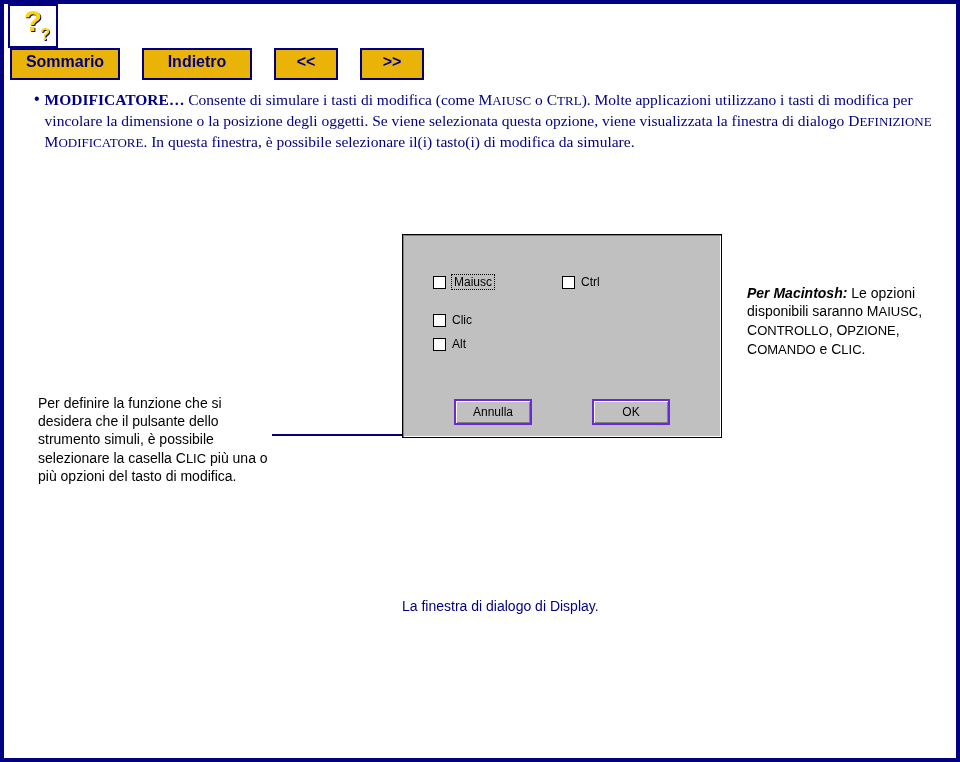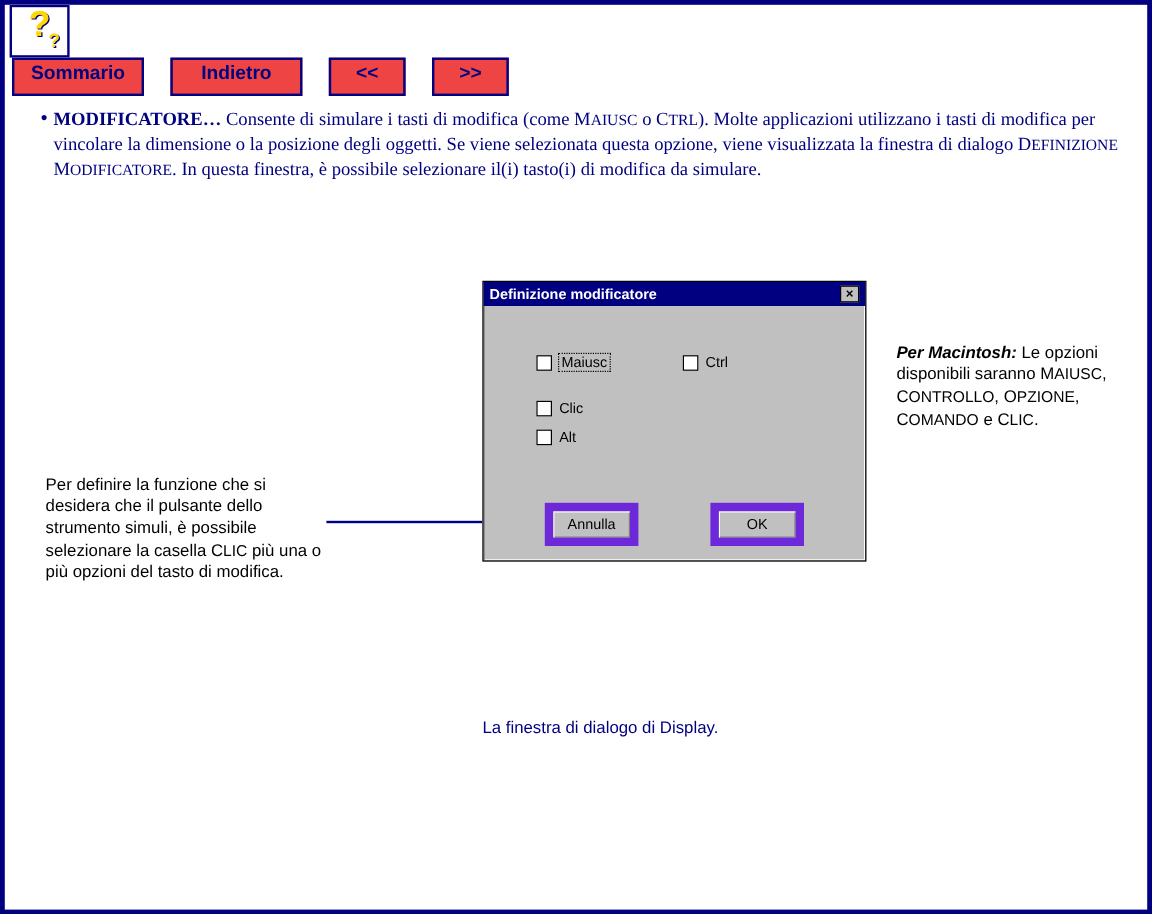--- a/index.html
+++ b/index.html
@@ -58,21 +58,21 @@
   .navrow {
     position: absolute;
     top: 44px; left: 4px; right: 4px;
     height: 32px;
     display: flex;
     gap: 22px;
     padding-left: 2px;
   }
   .navbtn {
     border: 2px solid #000080;
-    background: #ef4444;
+    background: #eab308;
     color: #000080;
     font-weight: bold;
     font-size: 16px;
     padding: 3px 0;
     min-width: 110px;
     text-align: center;
     cursor: pointer;
     font-family: Arial, sans-serif;
   }
   .navbtn.small { min-width: 64px; }
@@ -140,37 +140,37 @@
   }
   .dlg-close {
     width: 16px; height: 14px;
     background: #c0c0c0;
     border: 1px solid #000;
     color: #000;
     font-size: 11px; font-weight: bold;
     text-align: center; line-height: 12px;
     cursor: pointer;
   }
-  .dlg-body { padding: 40px 30px 16px 44px; }
+  .dlg-body { padding: 40px 30px 16px 30px; }
   .cb-row { display: flex; margin-bottom: 24px; }
   .cb { display: flex; align-items: center; gap: 6px; flex: 1; }
   .cb .box {
     width: 13px; height: 13px;
     background: #fff; border: 1px solid #000;
     display: inline-block;
   }
   .dotted { outline: 1px dotted #000; padding: 0 2px; }
   .dlg-buttons {
     display: flex; justify-content: center; gap: 60px;
     padding: 8px 0 12px 0;
   }
   .dlg-btn {
     min-width: 78px;
     background: #c0c0c0;
-    border: 7px solid #6d28d9;
+    border: 2px solid #6d28d9;
     box-shadow: 1px 1px 0 #fff inset, -1px -1px 0 #808080 inset;
     padding: 4px 8px;
     text-align: center;
     font-size: 12px;
     cursor: pointer;
   }
   .caption {
     position: absolute;
     bottom: 0; left: 368px;
     font-size: 14px;
@@ -207,24 +207,20 @@
     <div class="leftnote">
       <span>Per definire la funzione che si desidera che il pulsante dello strumento simuli, è possibile selezionare la casella </span><span><span>C</span><span class="smallcap">LIC</span></span><span> più una o più opzioni del tasto di modifica.</span>
     </div>
     <div class="leader"></div>
 
     <div class="rightnote">
       <span class="emph">Per Macintosh:</span><span> Le opzioni disponibili saranno </span><span><span>M</span><span class="smallcap">AIUSC</span></span><span>, </span><span><span>C</span><span class="smallcap">ONTROLLO</span></span><span>, </span><span><span>O</span><span class="smallcap">PZIONE</span></span><span>, </span><span><span>C</span><span class="smallcap">OMANDO</span></span><span> e </span><span><span>C</span><span class="smallcap">LIC</span></span><span>.</span>
     </div>
 
     <div class="dialog">
-      <div class="dlg-title">
-        <span>Definizione modificatore</span>
-        <span class="dlg-close">×</span>
-      </div>
       <div class="dlg-body">
         <div class="cb-row">
           <label class="cb">
             <span class="box"></span>
             <span class="dotted">Maiusc</span>
           </label>
           <label class="cb">
             <span class="box"></span>
             <span>Ctrl</span>
           </label>

